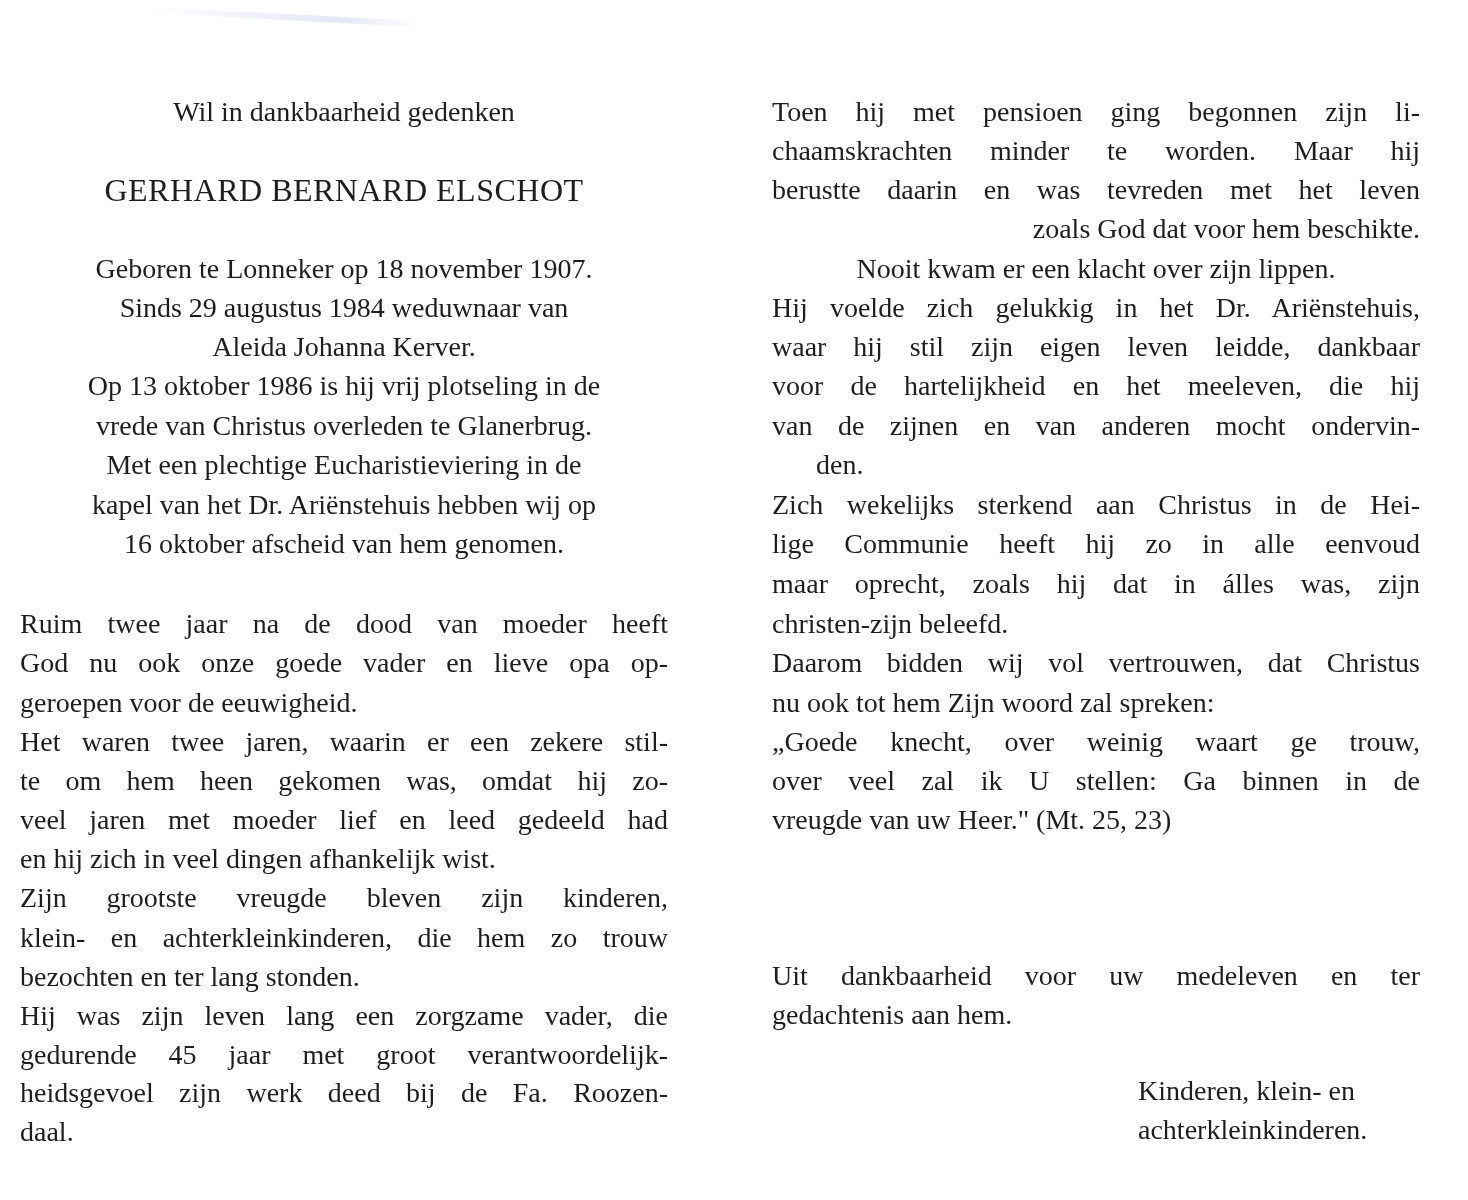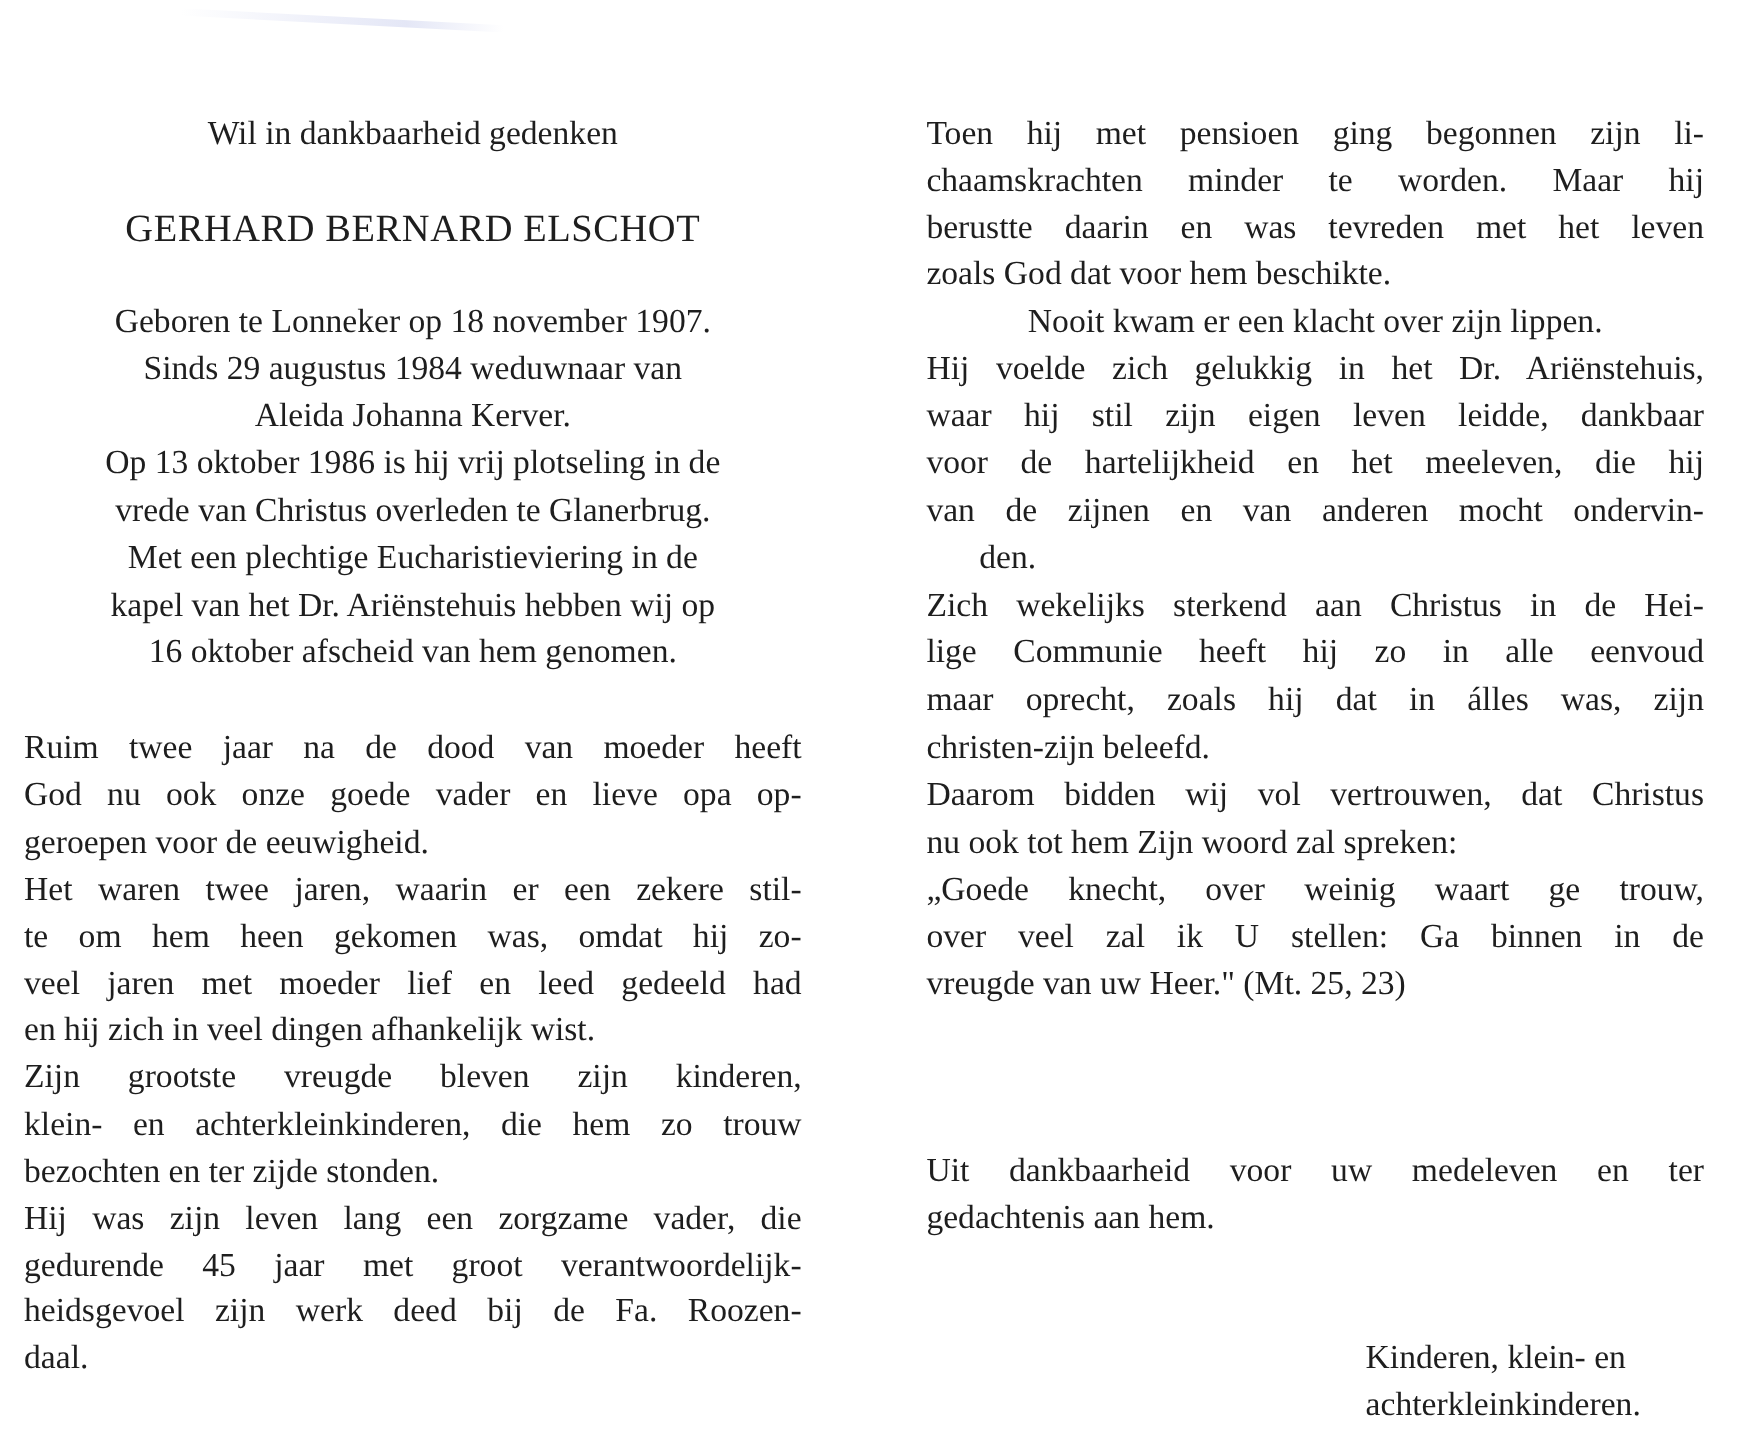--- a/index.html
+++ b/index.html
@@ -49,21 +49,20 @@
     .name {
       font-size: 32px;
       letter-spacing: 0.5px;
     }
     .signature {
       position: absolute;
       left: 366px;
       font-size: 28px;
       line-height: 39px;
       white-space: nowrap;
-      margin-top: 41px;
     }
   </style>
 </head>
 <body>
 
 <div class="scan-smudge"></div>
 
 <div class="col col-left">
   <div class="line center" style="top:92px;">Wil in dankbaarheid gedenken</div>
   <div class="line center name" style="top:171px;">GERHARD BERNARD ELSCHOT</div>
@@ -82,34 +81,34 @@
   <div>
     <div class="line justify" style="top:604px;">Ruim twee jaar na de dood van moeder heeft</div>
     <div class="line justify" style="top:643px;">God nu ook onze goede vader en lieve opa op-</div>
     <div class="line left" style="top:683px;">geroepen voor de eeuwigheid.</div>
     <div class="line justify" style="top:722px;">Het waren twee jaren, waarin er een zekere stil-</div>
     <div class="line justify" style="top:761px;">te om hem heen gekomen was, omdat hij zo-</div>
     <div class="line justify" style="top:800px;">veel jaren met moeder lief en leed gedeeld had</div>
     <div class="line left" style="top:839px;">en hij zich in veel dingen afhankelijk wist.</div>
     <div class="line justify" style="top:878px;font-family:Liberation Serif, serif;">Zijn grootste vreugde bleven zijn kinderen,</div>
     <div class="line justify" style="top:918px;">klein- en achterkleinkinderen, die hem zo trouw</div>
-    <div class="line left" style="top:957px;">bezochten en ter zijde stonden.</div>
+    <div class="line left" style="top:957px;">bezochten en ter lang stonden.</div>
     <div class="line justify" style="top:996px;">Hij was zijn leven lang een zorgzame vader, die</div>
     <div class="line justify" style="top:1035px;">gedurende 45 jaar met groot verantwoordelijk-</div>
     <div class="line justify" style="top:1073px;">heidsgevoel zijn werk deed bij de Fa. Roozen-</div>
     <div class="line left" style="top:1112px;">daal.</div>
   </div>
 </div>
 
 <div class="col col-right">
   <div>
     <div class="line justify" style="top:92px;">Toen hij met pensioen ging begonnen zijn li-</div>
     <div class="line justify" style="top:131px;">chaamskrachten minder te worden. Maar hij</div>
     <div class="line justify" style="top:170px;">berustte daarin en was tevreden met het leven</div>
-    <div class="line left" style="top:209px;">zoals God dat voor hem beschikte.</div>
+    <div class="line left" style="top:209px;text-align:right;">zoals God dat voor hem beschikte.</div>
     <div class="line left" style="top:249px;text-align:center;">Nooit kwam er een klacht over zijn lippen.</div>
     <div class="line justify" style="top:288px;">Hij voelde zich gelukkig in het Dr. Ariënstehuis,</div>
     <div class="line justify" style="top:327px;">waar hij stil zijn eigen leven leidde, dankbaar</div>
     <div class="line justify" style="top:366px;">voor de hartelijkheid en het meeleven, die hij</div>
     <div class="line justify" style="top:406px;">van de zijnen en van anderen mocht ondervin-</div>
     <div class="line left" style="top:445px;margin-left:44px;">den.</div>
     <div class="line justify" style="top:485px;">Zich wekelijks sterkend aan Christus in de Hei-</div>
     <div class="line justify" style="top:524px;">lige Communie heeft hij zo in alle eenvoud</div>
     <div class="line justify" style="top:564px;">maar oprecht, zoals hij dat in álles was, zijn</div>
     <div class="line left" style="top:604px;">christen-zijn beleefd.</div>

